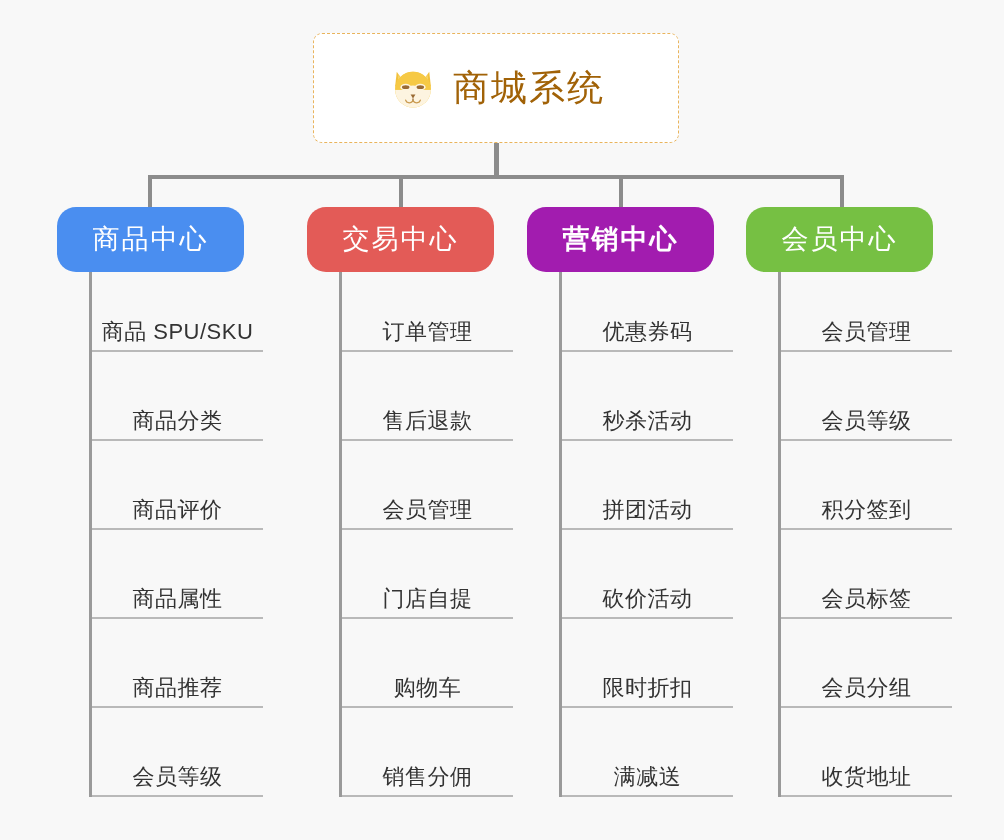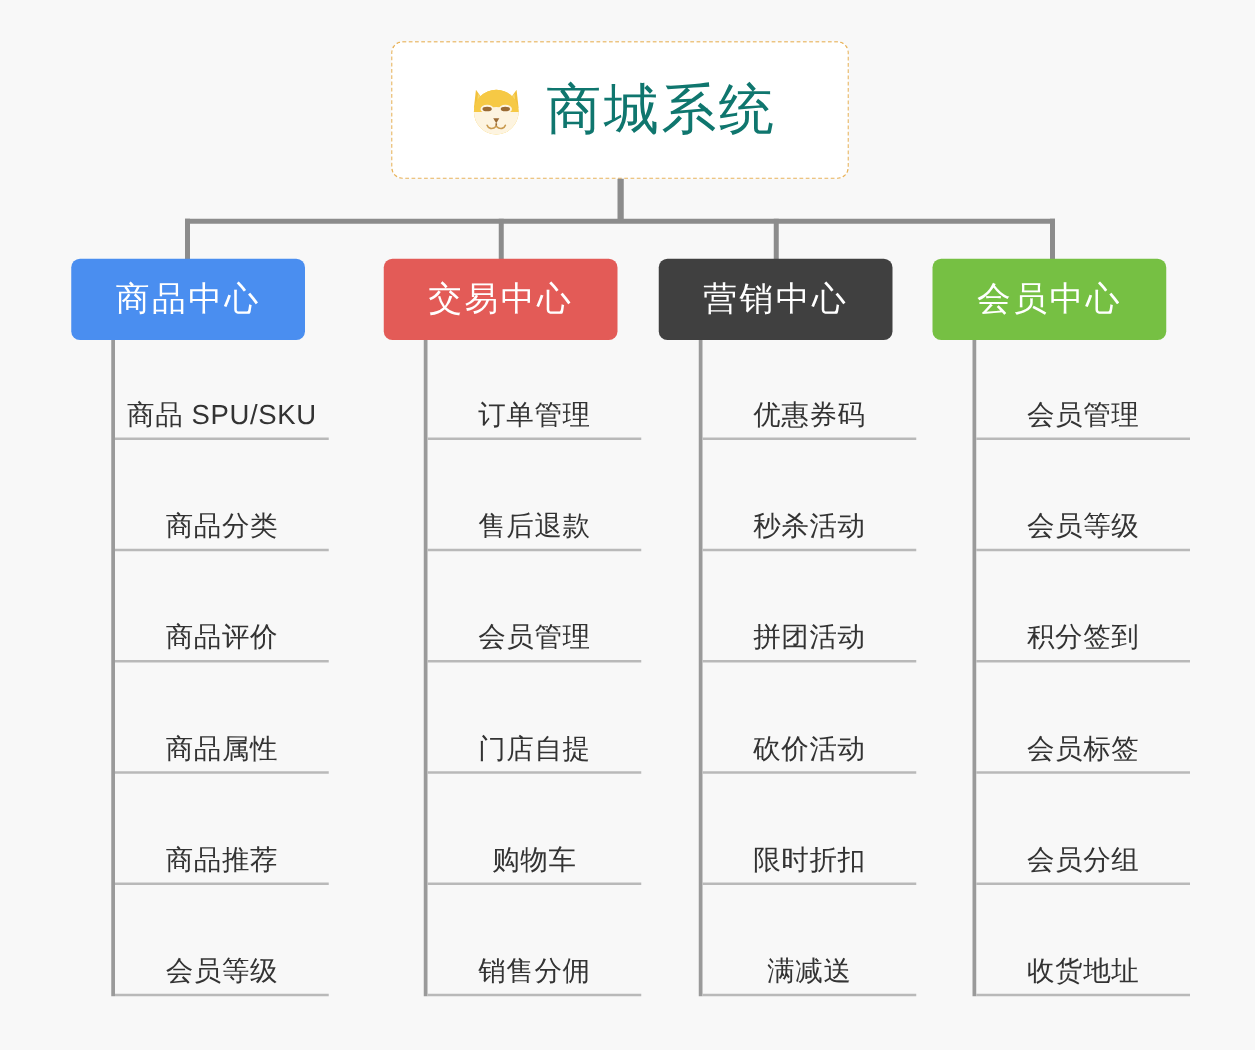--- a/index.html
+++ b/index.html
@@ -29,22 +29,22 @@
     box-sizing: border-box;
     background: #ffffff;
     border: 1px dashed #e9b45c;
     border-radius: 9px;
     display: flex;
     align-items: center;
     justify-content: center;
     gap: 14px;
   }
   .root-title {
-    font-size: 44px;
-    color: #0f766e;
+    font-size: 36px;
+    color: #a16207;
     letter-spacing: 2px;
     line-height: 1;
     white-space: nowrap;
   }
   .dog-icon {
     width: 52px;
     height: 52px;
     flex: 0 0 auto;
     display: block;
   }
@@ -64,21 +64,21 @@
     width: 187px;
   }
   .col-1 { left: 57px; }
   .col-2 { left: 307px; }
   .col-3 { left: 527px; }
   .col-4 { left: 746px; }
 
   .cat-header {
     width: 187px;
     height: 65px;
-    border-radius: 7px;
+    border-radius: 19px;
     display: flex;
     align-items: center;
     justify-content: center;
     box-sizing: border-box;
   }
   .cat-title {
     font-size: 27px;
     color: #ffffff;
     letter-spacing: 2px;
     line-height: 1;
@@ -198,21 +198,21 @@
       <div class="leaf-item">
           <span class="leaf-label">购物车</span>
         </div>
       <div class="leaf-item">
           <span class="leaf-label">销售分佣</span>
         </div>
     </div>
   </div>
 
   <div class="column col-3">
-    <div class="cat-header" style="background:#404040;">
+    <div class="cat-header" style="background:#a21caf;font-weight:bold;">
       <span class="cat-title">营销中心</span>
     </div>
     <div class="leaf-list">
       <div class="leaf-item">
           <span class="leaf-label">优惠券码</span>
         </div>
       <div class="leaf-item">
           <span class="leaf-label">秒杀活动</span>
         </div>
       <div class="leaf-item">

